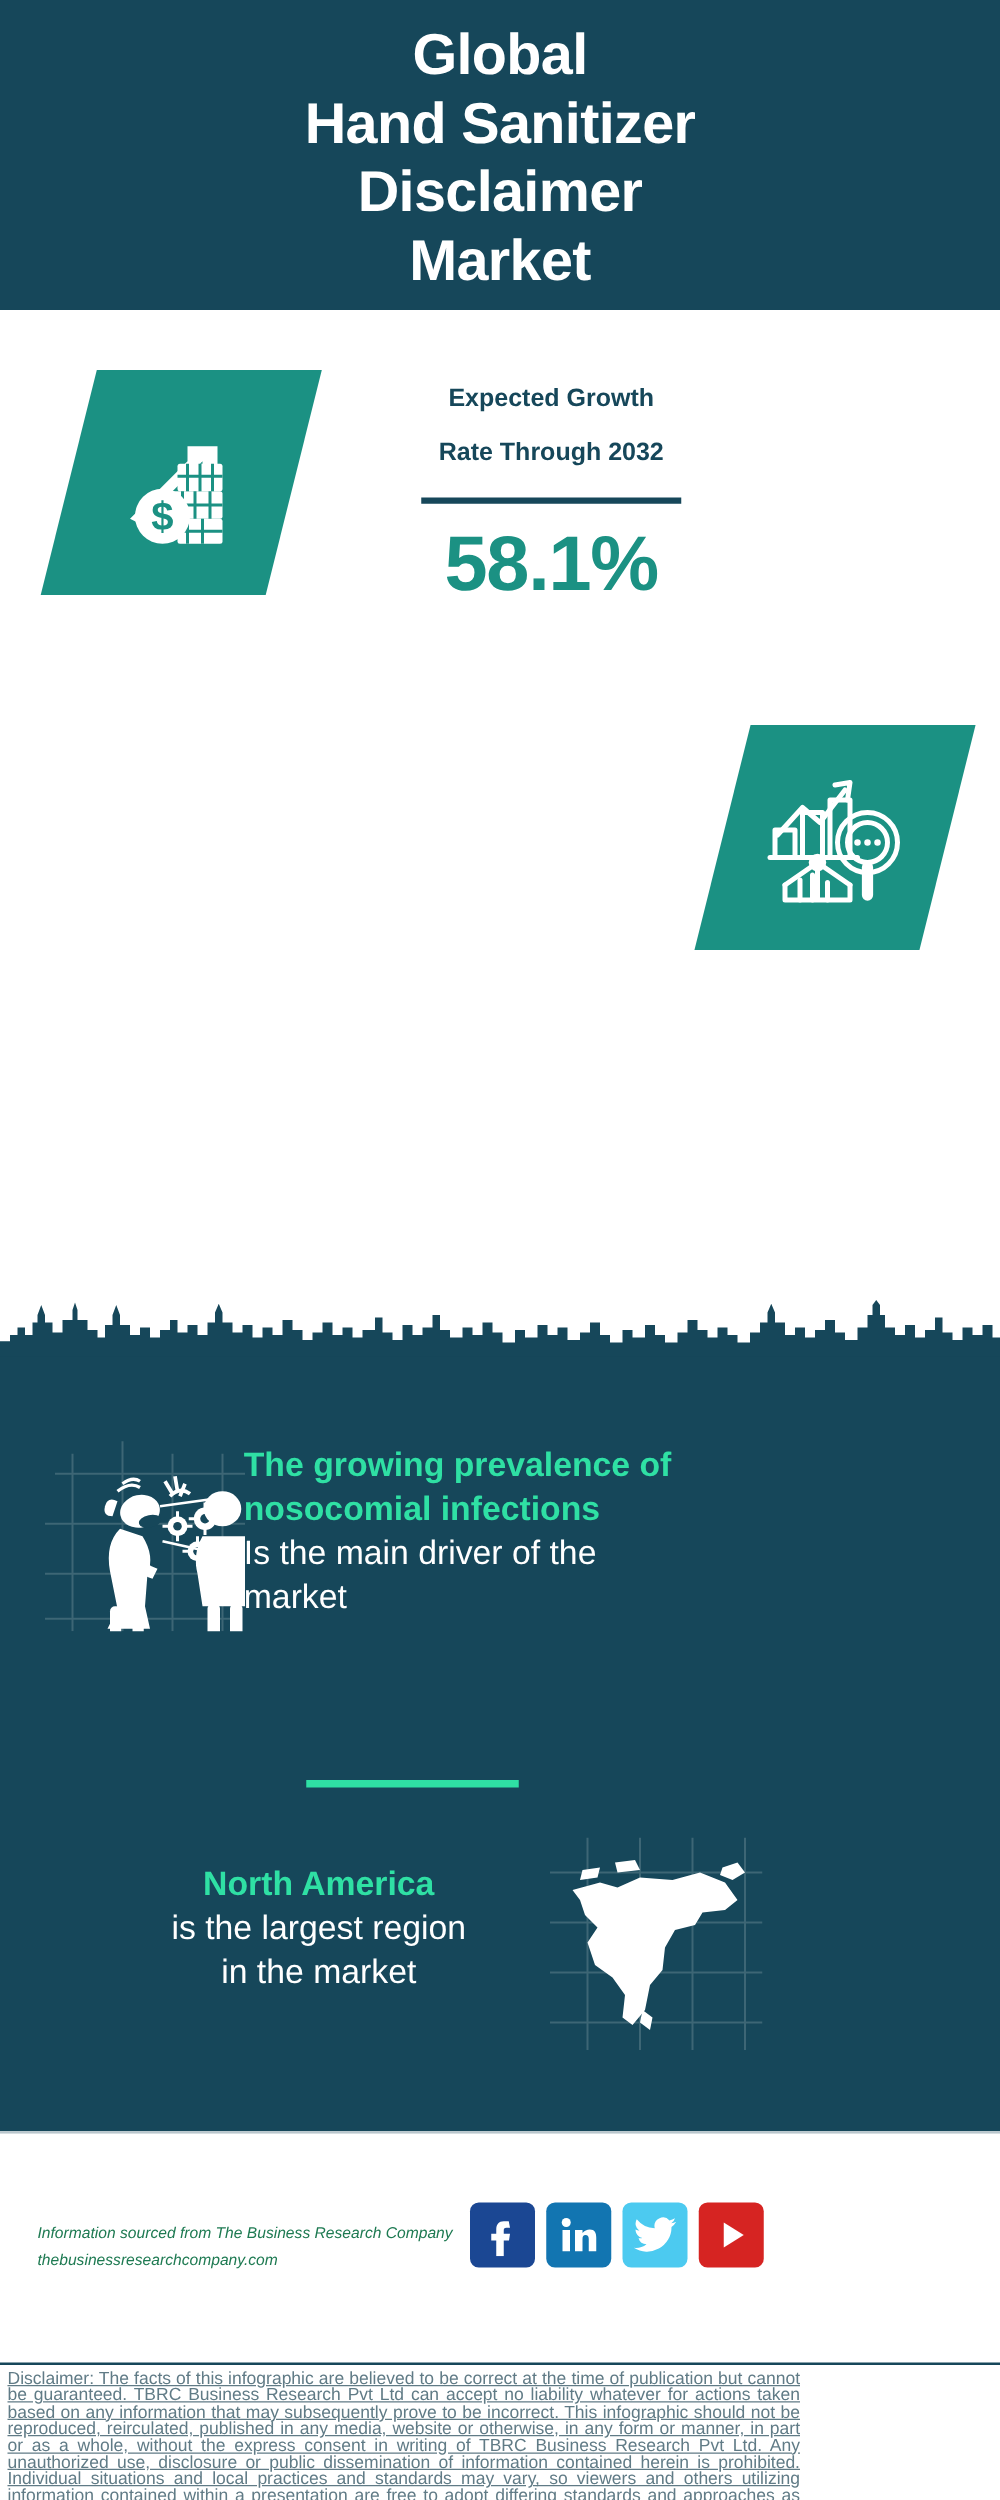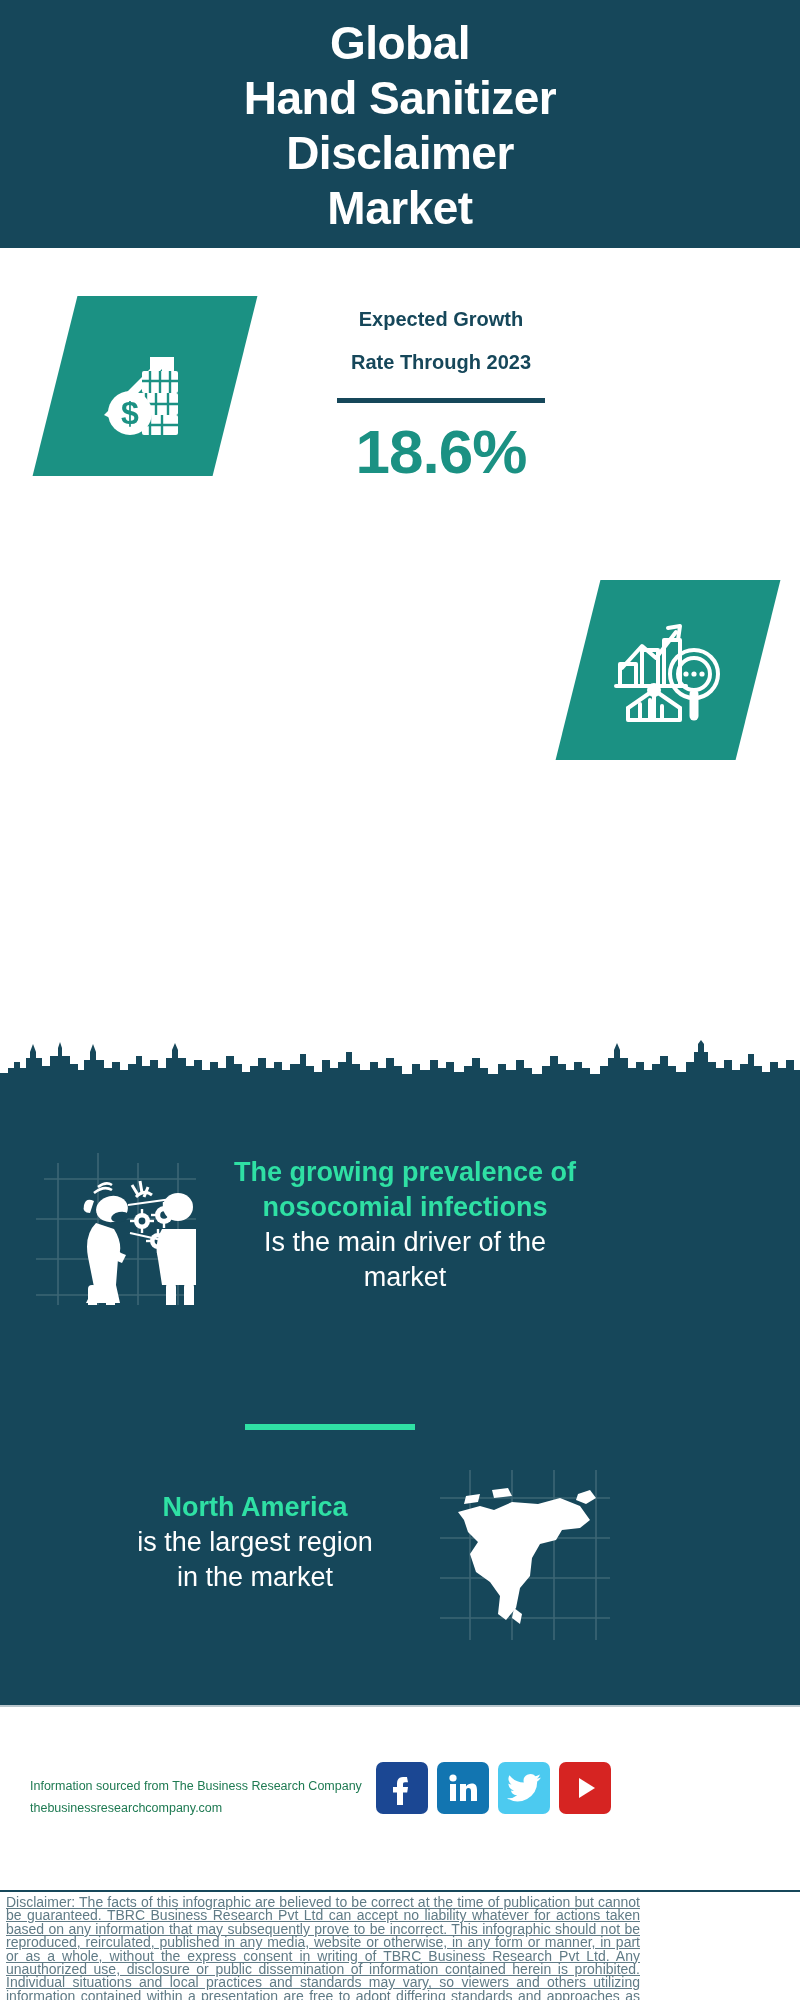--- a/index.html
+++ b/index.html
@@ -74,21 +74,21 @@
     position:absolute; left:0; top:1040px; width:800px; height:45px;
     display:block;
   }
 
   
   .grid-panel { position:absolute; }
   .grid-panel .grid-lines { position:absolute; inset:0; }
 
   .driver-icon { left:36px; top:1145px; width:160px; height:160px; }
   .driver-text {
-    position:absolute; left:195px; top:1155px; width:420px; text-align:center;
+    position:absolute; left:195px; top:1155px; width:420px; 
   }
   .accent-line {
     color:#2fe0a4; font-weight:bold; font-size:27px; line-height:35px;
   }
   .plain-line {
     color:#ffffff; font-weight:normal; font-size:27px; line-height:35px;
   }
 
   .green-rule {
     position:absolute; left:245px; top:1424px; width:170px; height:6px;
@@ -102,21 +102,21 @@
 
   
   .footer-sep {
     position:absolute; left:0; top:1705px; width:800px; height:2px;
     background:#b9c6cc;
   }
   .footer {
     position:absolute; left:0; top:1707px; width:800px; height:185px;
     background:#ffffff;
   }
-  .src-text { position:absolute; left:30px; top:1775px; width:360px; }
+  .src-text { position:absolute; left:30px; top:1775px; width:360px;font-style:italic; }
   .src-text div {
     color:#1e7a52; font-size:12.5px; line-height:22px;
   }
   .socials {
     position:absolute; left:376px; top:1762px;
     display:flex; gap:9px;
   }
   .sicon {
     width:52px; height:52px; border-radius:7px;
     display:flex; align-items:center; justify-content:center;
@@ -175,23 +175,23 @@
         <line x1="52" y1="50" x2="88" y2="50"></line>
         <line x1="46" y1="73" x2="88" y2="73"></line>
         <line x1="52" y1="94" x2="88" y2="94"></line>
       </g>
       <circle cx="40" cy="82" r="22" fill="#ffffff"></circle>
       <text x="40" y="93" font-family="Liberation Sans, sans-serif" font-size="32" font-weight="bold" fill="#1b9183" text-anchor="middle">$</text>
     </svg>
   </div>
   <div class="growth-text">
     <div class="cap">Expected Growth</div>
-    <div class="cap">Rate Through 2023</div>
+    <div class="cap">Rate Through 2032</div>
     <div class="rule-dark"></div>
-    <div class="big-val">18.6%</div>
+    <div class="big-val">58.1%</div>
   </div>
 
   <div class="para size-badge">
     <svg width="116" height="116" viewBox="0 0 116 116">
       <g fill="none" stroke="#ffffff" stroke-width="4" stroke-linecap="round" stroke-linejoin="round">
         <polyline points="12,56 32,34 46,46 66,20"></polyline>
         <polyline points="58,16 70,14 68,28"></polyline>
         <rect x="10" y="52" width="16" height="22"></rect>
         <rect x="32" y="38" width="16" height="36"></rect>
         <rect x="54" y="28" width="16" height="46"></rect>

